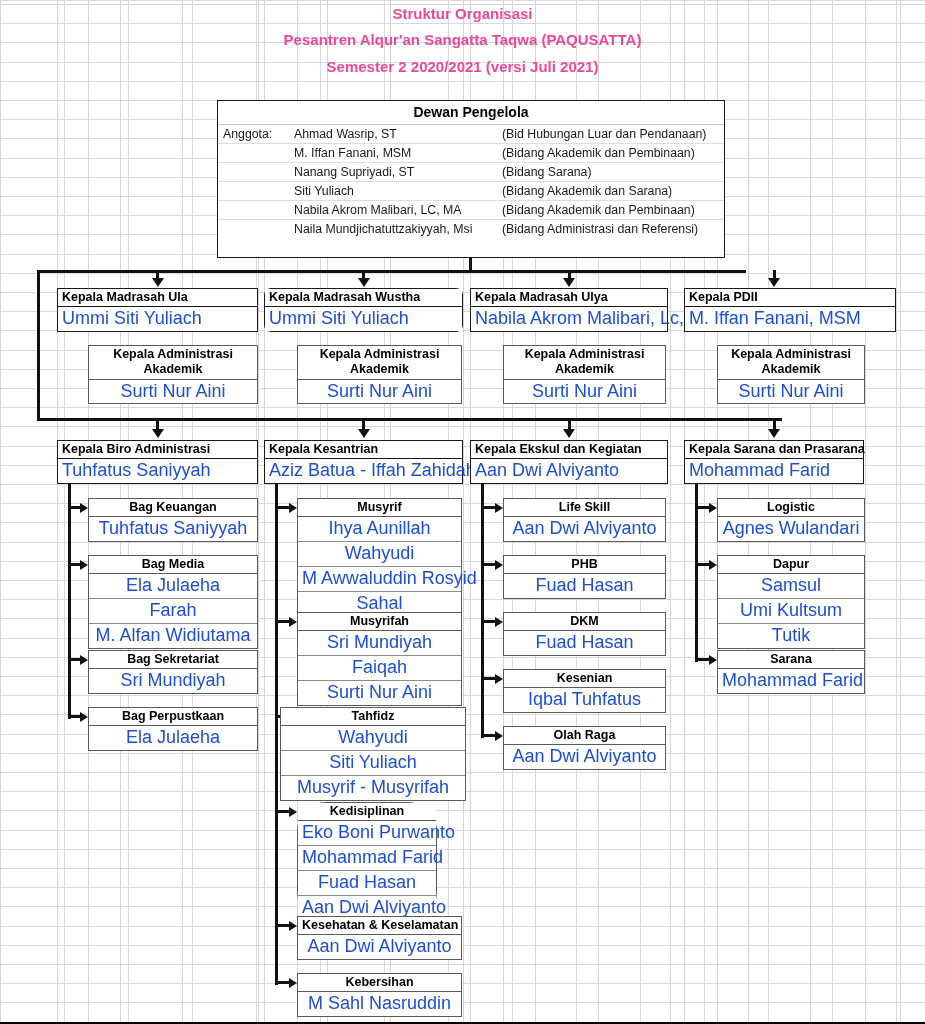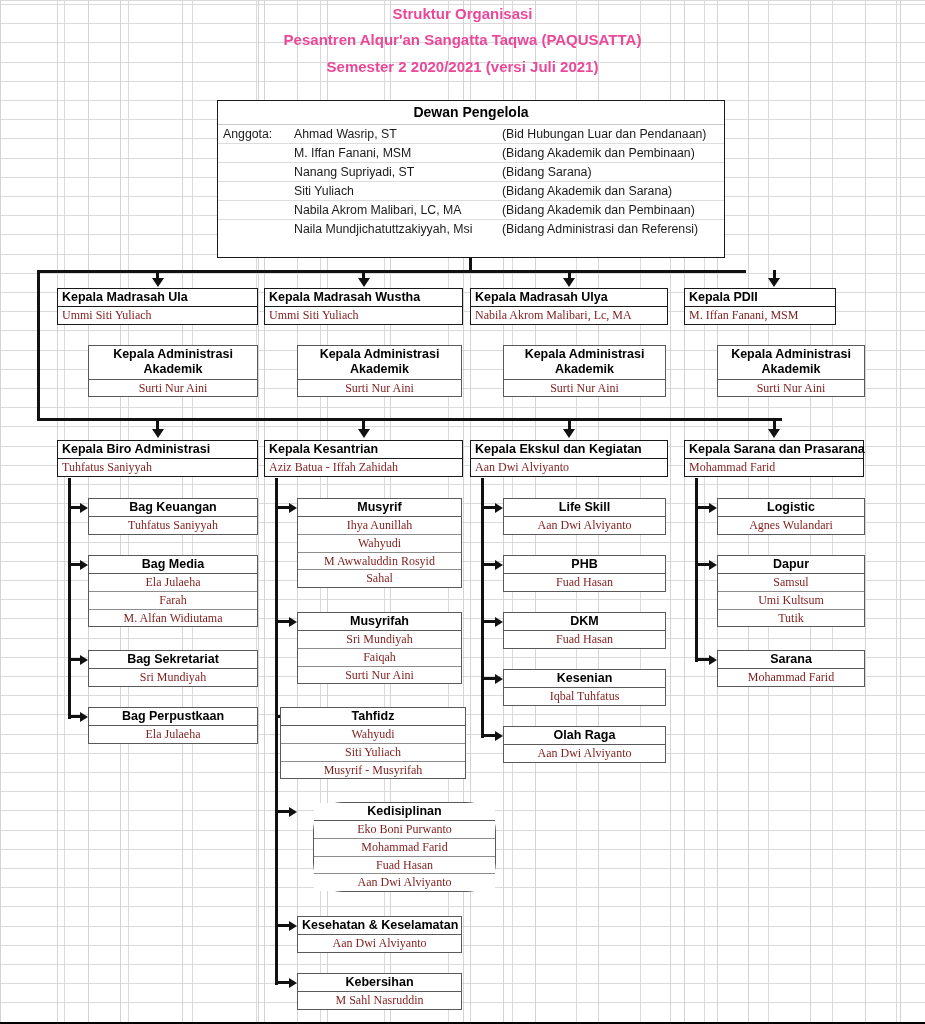--- a/index.html
+++ b/index.html
@@ -68,28 +68,27 @@
     color: #000;
     line-height: 1.22;
     padding: 1px 4px;
     border-bottom: 1.4px solid #5a5a5a;
     background: #fff;
     white-space: nowrap;
   }
   .hdr.dark { border-bottom: 1.6px solid #1a1a1a; }
   .cell {
     box-sizing: border-box;
-    font-size: 12px;
-    color: #7f1d1d;
+    font-size: 18px;
+    color: #1d4ed8;
     line-height: 1.22;
     padding: 1px 4px;
     border-bottom: 1px solid #8d8d8d;
     white-space: nowrap;
     background: #fff;
-    font-family: Liberation Serif, serif;
   }
   .cell.last { border-bottom: none; }
   .ctr { text-align: center; }
   .lft { text-align: left; }
 
   
   #dewan {
     left: 217px; top: 100px; width: 508px; height: 158px;
     border: 1.8px solid #1a1a1a;
   }
@@ -265,29 +264,29 @@
       <div class="hline" style="left: 695px; top: 563px; width: 15px; height: 3px;"></div>
       <div class="arrow-right" style="left: 709px; top: 559.5px;"></div>
       <div class="hline" style="left: 695px; top: 658px; width: 15px; height: 3px;"></div>
       <div class="arrow-right" style="left: 709px; top: 654.5px;"></div>
     </div>
   <div id="boxes">
       <div class="box thick" style="left: 57px; top: 288px; width: 201px;">
         <div class="hdr lft dark">Kepala Madrasah Ula</div>
         <div class="cell lft last">Ummi Siti Yuliach</div>
       </div>
-      <div class="box thick" style="left: 264px; top: 288px; width: 199px;">
+      <div class="box thick" style="left: 264px; top: 288px; width: 199px; border-radius: 7px;">
         <div class="hdr lft dark">Kepala Madrasah Wustha</div>
         <div class="cell lft last">Ummi Siti Yuliach</div>
       </div>
       <div class="box thick" style="left: 470px; top: 288px; width: 198px;">
         <div class="hdr lft dark">Kepala Madrasah Ulya</div>
         <div class="cell lft last">Nabila Akrom Malibari, Lc, MA</div>
       </div>
-      <div class="box thick" style="left: 684px; top: 288px; width: 152px;">
+      <div class="box thick" style="left: 684px; top: 288px; width: 212px;">
         <div class="hdr lft dark">Kepala PDII</div>
         <div class="cell lft last">M. Iffan Fanani, MSM</div>
       </div>
       <div class="box" style="left: 88px; top: 345px; width: 170px;">
         <div class="hdr ctr">Kepala Administrasi<br>Akademik</div>
         <div class="cell ctr last">Surti Nur Aini</div>
       </div>
       <div class="box" style="left: 297px; top: 345px; width: 165px;">
         <div class="hdr ctr">Kepala Administrasi<br>Akademik</div>
         <div class="cell ctr last">Surti Nur Aini</div>
@@ -338,21 +337,21 @@
         <div class="cell ctr">Sri Mundiyah</div>
         <div class="cell ctr">Faiqah</div>
         <div class="cell ctr last">Surti Nur Aini</div>
       </div>
       <div class="box" style="left: 280px; top: 707px; width: 186px;">
         <div class="hdr ctr">Tahfidz</div>
         <div class="cell ctr">Wahyudi</div>
         <div class="cell ctr">Siti Yuliach</div>
         <div class="cell ctr last">Musyrif - Musyrifah</div>
       </div>
-      <div class="box" style="left: 313px; top: 802px; width: 183px; border-radius: 29px;">
+      <div class="box" style="left: 297px; top: 802px; width: 140px; border-radius: 29px;">
         <div class="hdr ctr">Kedisiplinan</div>
         <div class="cell ctr">Eko Boni Purwanto</div>
         <div class="cell ctr">Mohammad Farid</div>
         <div class="cell ctr">Fuad Hasan</div>
         <div class="cell ctr last">Aan Dwi Alviyanto</div>
       </div>
       <div class="box" style="left: 297px; top: 916px; width: 165px;">
         <div class="hdr ctr">Kesehatan &amp; Keselamatan</div>
         <div class="cell ctr last">Aan Dwi Alviyanto</div>
       </div>

